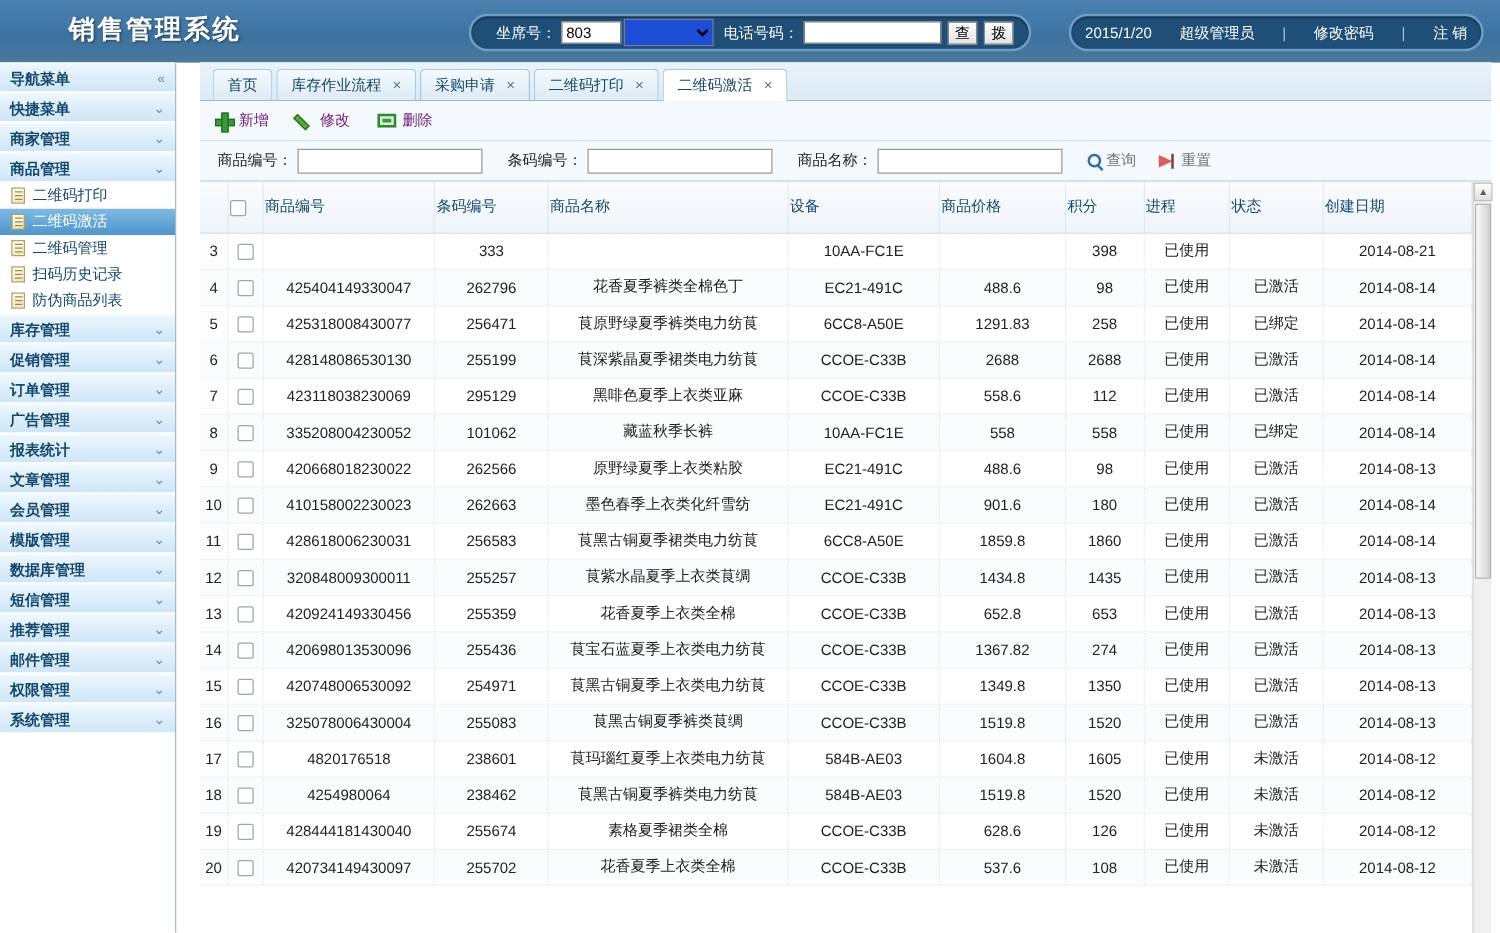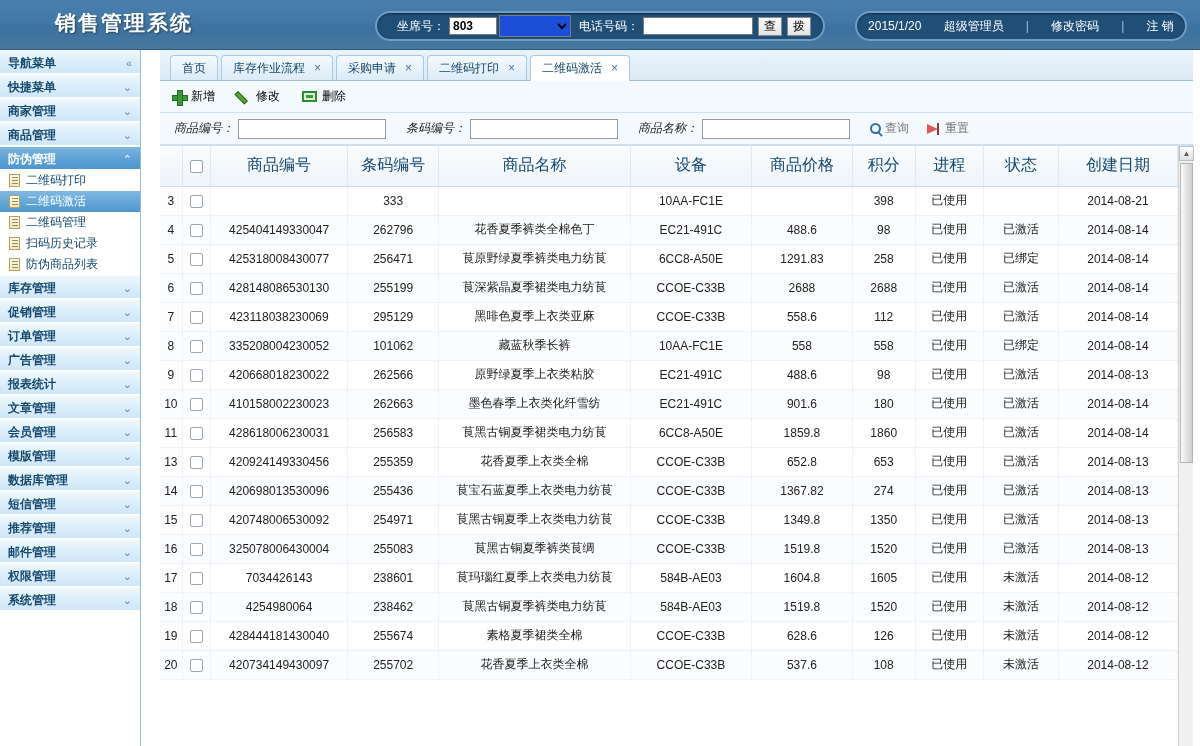--- a/index.html
+++ b/index.html
@@ -31,21 +31,21 @@
     border: 2px solid #6f9dc4;
     border-radius: 15px;
     display: flex; align-items: center;
     padding: 0 12px;
     box-shadow: inset 0 1px 2px rgba(0,0,0,.45);
     justify-content: flex-end;
   }
   #phone-panel .lbl { color: #fff; font-size: 12px; margin: 0 4px 0 8px; white-space: nowrap; }
   #phone-panel input[type=text] {
     height: 18px; border: 1px solid #7a7a7a; background: #fff;
-    font-size: 12px; padding: 0 3px; font-family: "Liberation Sans", sans-serif; font-weight: bold;
+    font-size: 12px; padding: 0 3px; font-family: "Liberation Sans", sans-serif;
   }
   #seat-input { width: 48px; }
   #phone-input { width: 110px; }
   #call-status {
     height: 19px; border: 1px solid #7a7a7a; background: #1d4ed8; font-size: 16px;
     font-family: "Liberation Sans", sans-serif; padding: 10px 1px; margin-left: 2px;
   }
   .mini-btn {
     height: 19px; min-width: 24px; margin-left: 5px;
     background: linear-gradient(to bottom,#fdfdfd,#e3e3e3);
@@ -127,40 +127,40 @@
   }
   .tab.active { background: #ffffff; color: #14466b; height: 26px; line-height: 25px; position: relative; top: 1px; }
   .tab .x { margin-left: 9px; color: #56728a; font-size: 12px; cursor: pointer; }
 
   
   #toolbar {
     position: absolute; left: 0; top: 31px; width: 1033px; height: 32px;
     background: #f4f9fd; border-bottom: 1px solid #cfe0ec;
     display: flex; align-items: center; padding-left: 12px;
   }
-  .tb-btn { display: flex; align-items: center; margin-right: 22px; cursor: pointer; font-size: 12px; color: #000000; }
+  .tb-btn { display: flex; align-items: center; margin-right: 22px; cursor: pointer; font-size: 12px; color: #701a75; }
   .tb-btn .ic { margin-right: 5px; display: inline-block; }
   .ic-add { width: 14px; height: 14px; position: relative; }
   .ic-add::before { content:""; position:absolute; left:0; top:5px; width:14px; height:4px; background:#3a9a3a; border:1px solid #1f6b1f;}
   .ic-add::after { content:""; position:absolute; left:5px; top:0; width:4px; height:14px; background:#3a9a3a; border:1px solid #1f6b1f;}
   .ic-edit { width: 14px; height: 14px; position: relative; }
   .ic-edit::before {
     content:""; position:absolute; left:1px; top:1px; width:12px; height:3px;
     background:#57a832; border:1px solid #2f6b1b; transform: rotate(45deg); transform-origin: 0 0;
   }
   .ic-del { width: 15px; height: 11px; border: 2px solid #2f8a2f; background:#d9f0d9; position: relative; }
   .ic-del::before { content:""; position:absolute; left:2px; top:2px; right:2px; bottom:2px; background:#3a9a3a;}
 
   
   #searchbar {
     position: absolute; left: 0; top: 63px; width: 1033px; height: 32px;
     background: #f4f9fd; border-bottom: 1px solid #cfe0ec;
     display: flex; align-items: center; padding-left: 14px;
   }
-  #searchbar .flbl { font-size: 12px; color: #222; margin-right: 4px; white-space: nowrap; font-style: italic; }
+  #searchbar .flbl { font-size: 12px; color: #222; margin-right: 4px; white-space: nowrap; }
   #searchbar input[type=text] {
     height: 20px; border: 1px solid #9a9a9a; background: #fff;
     font-size: 12px; padding: 0 3px; margin-right: 20px; width: 148px;
     font-family: "Liberation Sans", sans-serif;
   }
   .lnk-btn { display:flex; align-items:center; font-size:12px; color:#737373; cursor:pointer; margin-right:18px; }
   .ic-search {
     width: 11px; height: 11px; border: 2px solid #2f6fa8; border-radius: 50%;
     position: relative; margin-right: 4px; display:inline-block;
   }
@@ -178,22 +178,22 @@
   #grid-wrap {
     position: absolute; left: 0; top: 95px; width: 1033px; height: 625px;
     background: #fff; border-top: 1px solid #cfe0ec;
   }
   table.grid { width: 1018px; border-collapse: collapse; table-layout: fixed; }
   table.grid th {
     height: 40px;
     background: linear-gradient(to bottom,#fafcfe,#eef4f9);
     border-right: 1px solid #dfe9f0;
     border-bottom: 1px solid #cfdde8;
-    font-size: 16px; font-weight: normal; color: #15486e;
-    text-align: center;
+    font-size: 12px; font-weight: normal; color: #15486e;
+    text-align: left;
   }
   table.grid td {
     height: 29px;
     border-right: 1px dotted #e2e8ee;
     border-bottom: 1px solid #eef3f7;
     font-size: 12px; color: #222; text-align: center;
     white-space: nowrap; overflow: hidden;
   }
   table.grid tr.alt td { background: #fafcfe; }
   td.rownum { color: #333; font-size: 11px; text-align: center; background: #fdfdfd; border-right: 1px solid #e6ecf1; }
@@ -243,21 +243,20 @@
     <span class="sep">|</span>
     <span class="ua">注 销</span>
   </div>
 </div>
 
 <div id="sidebar">
     <div class="menu-group"><span>导航菜单</span><span class="chev">«</span></div>
     <div class="menu-group"><span>快捷菜单</span><span class="chev">⌄</span></div>
     <div class="menu-group"><span>商家管理</span><span class="chev">⌄</span></div>
     <div class="menu-group"><span>商品管理</span><span class="chev">⌄</span></div>
-    <div class="menu-group active"><span>防伪管理</span><span class="chev">⌃</span></div>
     <div class="submenu">
       <div class="sub-item"><span class="doc-icon"></span><span>二维码打印</span></div>
       <div class="sub-item selected"><span class="doc-icon"></span><span>二维码激活</span></div>
       <div class="sub-item"><span class="doc-icon"></span><span>二维码管理</span></div>
       <div class="sub-item"><span class="doc-icon"></span><span>扫码历史记录</span></div>
       <div class="sub-item"><span class="doc-icon"></span><span>防伪商品列表</span></div>
     </div>
     <div class="menu-group"><span>库存管理</span><span class="chev">⌄</span></div>
     <div class="menu-group"><span>促销管理</span><span class="chev">⌄</span></div>
     <div class="menu-group"><span>订单管理</span><span class="chev">⌄</span></div>
@@ -473,20 +472,33 @@
             <td>428618006230031</td>
             <td>256583</td>
             <td>茛黑古铜夏季裙类电力纺茛</td>
             <td>6CC8-A50E</td>
             <td>1859.8</td>
             <td>1860</td>
             <td>已使用</td>
             <td>已激活</td>
             <td>2014-08-14</td>
           </tr>
+          <tr class="table-row alt">
+            <td class="rownum">12</td>
+            <td><span class="cb"></span></td>
+            <td>320848009300011</td>
+            <td>255257</td>
+            <td>茛紫水晶夏季上衣类茛绸</td>
+            <td>CCOE-C33B</td>
+            <td>1434.8</td>
+            <td>1435</td>
+            <td>已使用</td>
+            <td>已激活</td>
+            <td>2014-08-13</td>
+          </tr>
           <tr class="table-row">
             <td class="rownum">13</td>
             <td><span class="cb"></span></td>
             <td>420924149330456</td>
             <td>255359</td>
             <td>花香夏季上衣类全棉</td>
             <td>CCOE-C33B</td>
             <td>652.8</td>
             <td>653</td>
             <td>已使用</td>
@@ -528,21 +540,21 @@
             <td>CCOE-C33B</td>
             <td>1519.8</td>
             <td>1520</td>
             <td>已使用</td>
             <td>已激活</td>
             <td>2014-08-13</td>
           </tr>
           <tr class="table-row">
             <td class="rownum">17</td>
             <td><span class="cb"></span></td>
-            <td>7034426143</td>
+            <td>4820176518</td>
             <td>238601</td>
             <td>茛玛瑙红夏季上衣类电力纺茛</td>
             <td>584B-AE03</td>
             <td>1604.8</td>
             <td>1605</td>
             <td>已使用</td>
             <td>未激活</td>
             <td>2014-08-12</td>
           </tr>
           <tr class="table-row alt">

